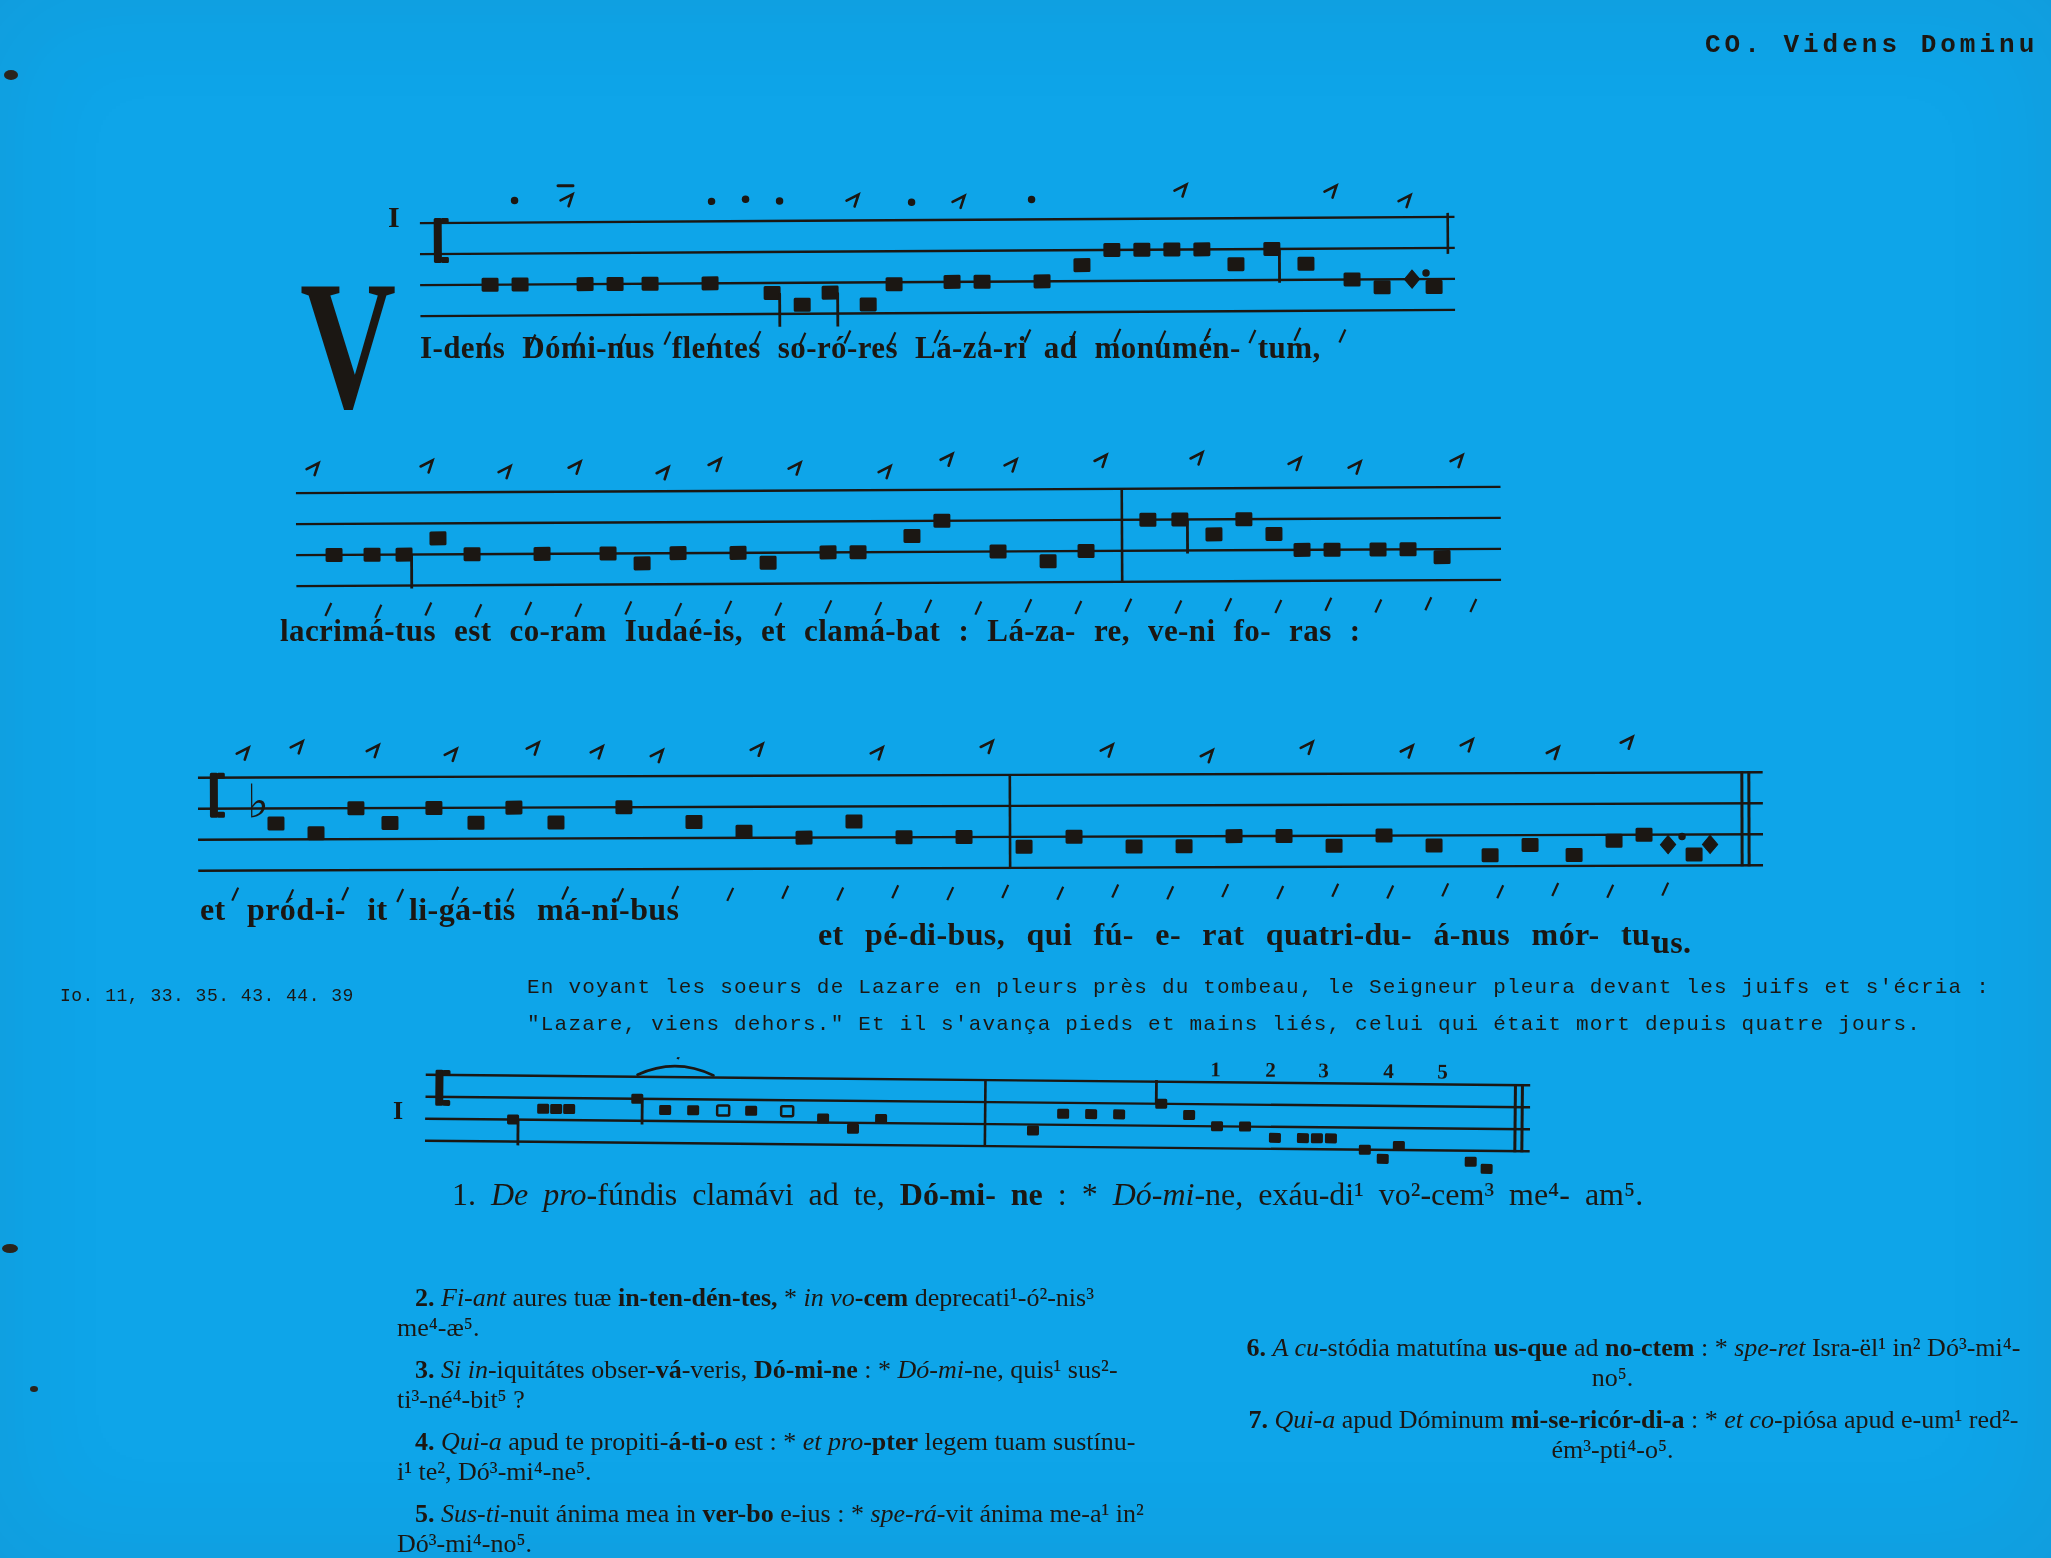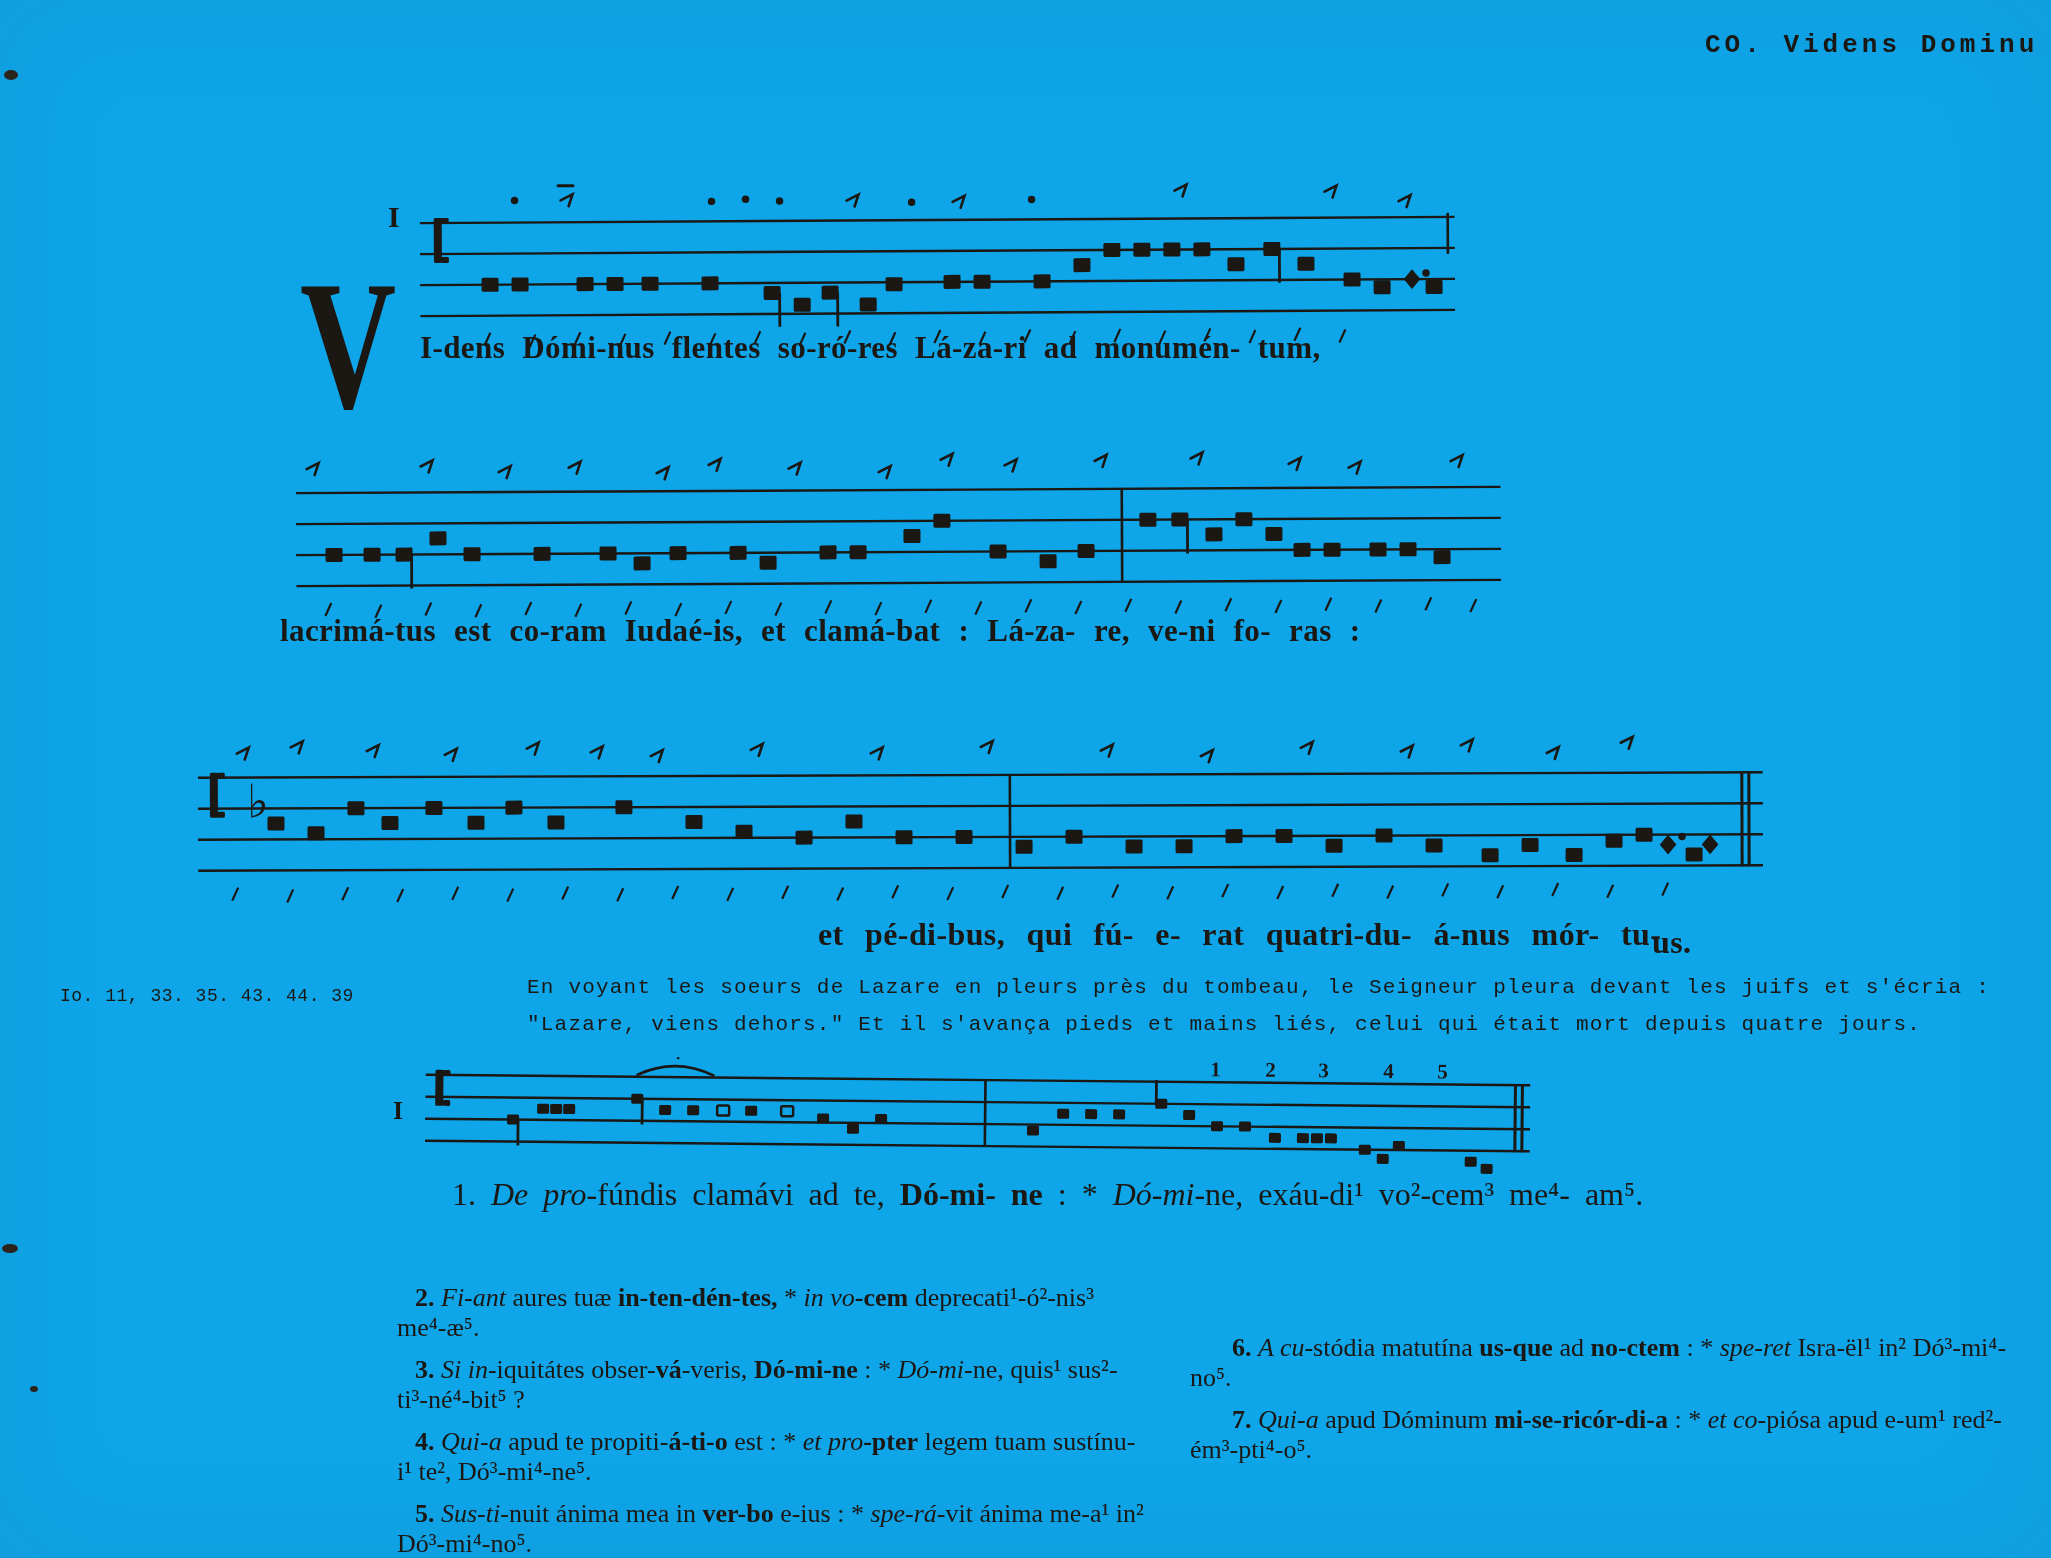--- a/index.html
+++ b/index.html
@@ -14,21 +14,21 @@
   .chant-lyric{font-weight:bold;white-space:nowrap;letter-spacing:.4px;}
   .l1{font-size:31px;word-spacing:9px;}
   .l2{font-size:31px;word-spacing:10px;}
   .l3{font-size:32px;word-spacing:13px;}
   .mode{font-weight:bold;}
   .initial{font-weight:bold;line-height:1;transform:scaleX(.72);transform-origin:left top;}
   .psalmline{font-size:32px;word-spacing:7px;white-space:nowrap;}
   .verses{font-size:26px;line-height:30px;}
   .verses p{margin:0 0 12px 0;}
   .vl p{text-indent:18px;}
-  .vr p{text-indent:42px;}
+  .vr p{text-indent:42px;text-align:center;}
   .i{font-style:italic;}
   .b{font-weight:bold;}
   .staff{position:absolute;}
   .speck{position:absolute;background:#2a241d;border-radius:50%;}
 </style>
 </head>
 <body>
 
 <div class="page">
 
@@ -276,20 +276,21 @@
         <line x1="1024" y1="163" x2="1030" y2="150" stroke="#1b1713" stroke-width="2.2"></line>
         <line x1="1079" y1="165" x2="1085" y2="152" stroke="#1b1713" stroke-width="2.2"></line>
         <line x1="1134" y1="163" x2="1140" y2="150" stroke="#1b1713" stroke-width="2.2"></line>
         <line x1="1189" y1="165" x2="1195" y2="152" stroke="#1b1713" stroke-width="2.2"></line>
         <line x1="1244" y1="163" x2="1250" y2="150" stroke="#1b1713" stroke-width="2.2"></line>
         <line x1="1299" y1="165" x2="1305" y2="152" stroke="#1b1713" stroke-width="2.2"></line>
         <line x1="1354" y1="163" x2="1360" y2="150" stroke="#1b1713" stroke-width="2.2"></line>
         <line x1="1409" y1="165" x2="1415" y2="152" stroke="#1b1713" stroke-width="2.2"></line>
         <line x1="1464" y1="163" x2="1470" y2="150" stroke="#1b1713" stroke-width="2.2"></line>
       </svg></div>
+  <div class="abs chant-lyric l3" style="left:200px;top:891px;">et pród-i-  it  li-gá-tis má-ni-bus</div>
   <div class="abs chant-lyric l3" style="left:818px;top:916px;">et pé-di-bus, qui  fú- e- rat quatri-du- á-nus mór- tu-</div>
   <div class="abs chant-lyric l3" style="left:1652px;top:924px;font-family:Liberation Serif, serif;">us.</div>
 
   <div class="abs mono ref" style="left:60px;top:986px;">Io. 11, 33. 35. 43. 44. 39</div>
   <div class="abs mono fr" style="left:527px;top:976px;">En voyant les soeurs de Lazare en pleurs près du tombeau, le Seigneur pleura devant les juifs et s'écria :</div>
   <div class="abs mono fr" style="left:527px;top:1013px;">"Lazare, viens dehors." Et il s'avança pieds et mains liés, celui qui était mort depuis quatre jours.</div>
 
   <div class="abs mode" style="left:393px;top:1096px;font-size:26px;">I</div>
   <div class="staff" style="left:425px;top:1060px;transform:rotate(0.55deg);"><svg width="1105" height="135">
         <line x1="0" y1="20" x2="1105" y2="20" stroke="#1b1713" stroke-width="2.4"></line>

